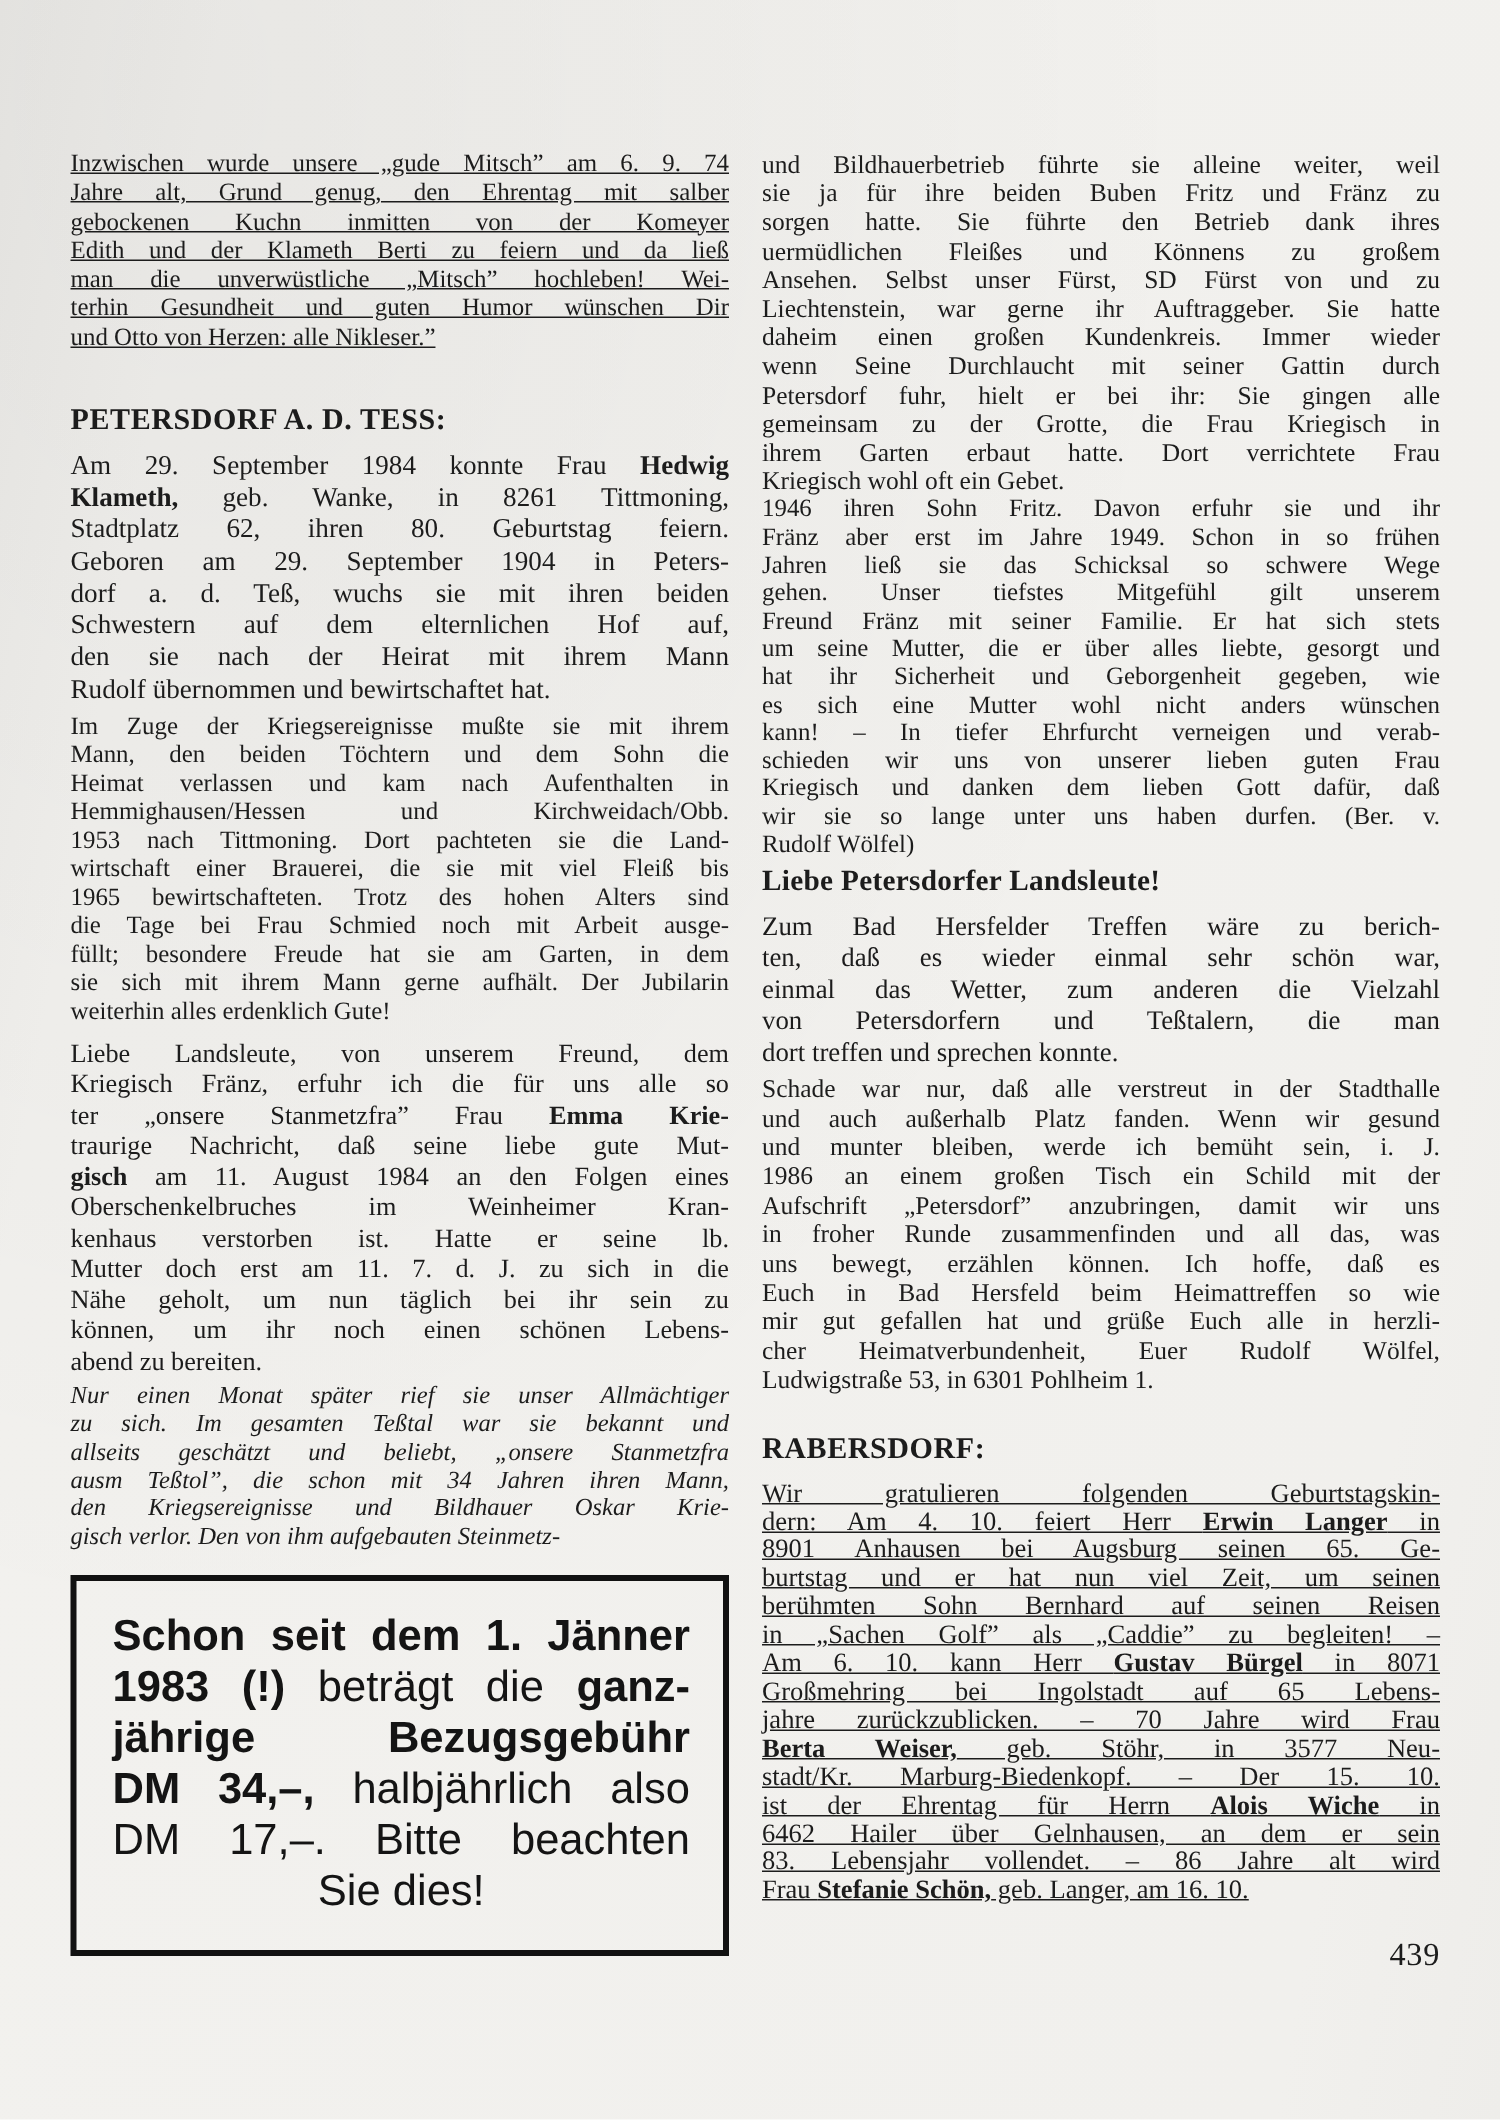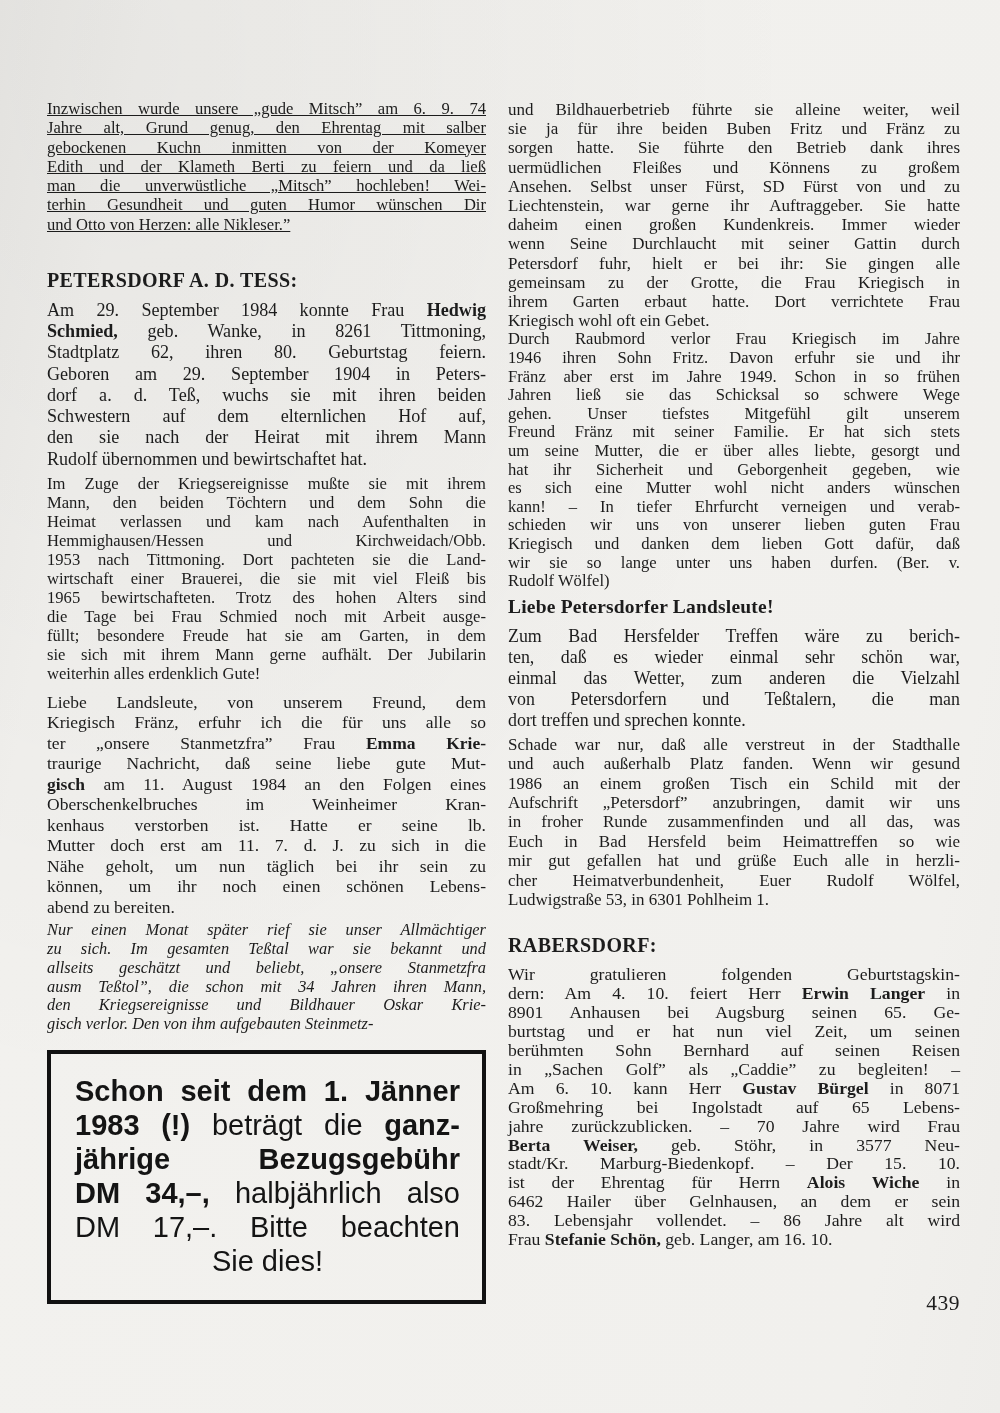--- a/index.html
+++ b/index.html
@@ -22,21 +22,21 @@
   
   .s-a{font-size:16.6px;line-height:19.3px;text-decoration:underline;}
   .s-b{font-size:18.1px;line-height:21.2px;}
   .s-c{font-size:16.6px;line-height:19.0px;}
   .s-d{font-size:17.5px;line-height:20.5px;}
   .s-e{font-size:16.4px;line-height:18.8px;font-style:italic;}
   .s-f{font-size:17.0px;line-height:19.2px;}
   .s-g{font-size:16.6px;line-height:18.6px;}
   .s-h{font-size:17.9px;line-height:21.0px;}
   .s-i{font-size:17.0px;line-height:19.4px;}
-  .s-j{font-size:17.7px;line-height:18.9px;}
+  .s-j{font-size:17.7px;line-height:18.9px;text-decoration:underline;}
   .heading{font-weight:bold;margin:0 0 8px 0;letter-spacing:0.4px;}
   .h1{font-size:20px;line-height:24px;}
   .h2{font-size:19.5px;line-height:23px;letter-spacing:0.2px;}
   .gap-xs{margin-top:4px;}
   .gap-sm{margin-top:9px;}
   .gap-lg{margin-top:24px;}
   .gap-xl{margin-top:34px;}
   b{font-weight:bold;}
   
   .notice-box{
@@ -63,21 +63,21 @@
         <div class="line">Jahre alt, Grund genug, den Ehrentag mit salber</div>
         <div class="line">gebockenen Kuchn inmitten von der Komeyer</div>
         <div class="line">Edith und der Klameth Berti zu feiern und da ließ</div>
         <div class="line">man die unverwüstliche „Mitsch” hochleben! Wei-</div>
         <div class="line">terhin Gesundheit und guten Humor wünschen Dir</div>
         <div class="line last">und Otto von Herzen: alle Nikleser.”</div>
       </div>
       <div class="heading h1 gap-xl">PETERSDORF A. D. TESS:</div>
       <div class="para s-b">
         <div class="line">Am 29. September 1984 konnte Frau <b>Hedwig</b></div>
-        <div class="line"><b>Schmied,</b> geb. Wanke, in 8261 Tittmoning,</div>
+        <div class="line"><b>Klameth,</b> geb. Wanke, in 8261 Tittmoning,</div>
         <div class="line">Stadtplatz 62, ihren 80. Geburtstag feiern.</div>
         <div class="line">Geboren am 29. September 1904 in Peters-</div>
         <div class="line">dorf a. d. Teß, wuchs sie mit ihren beiden</div>
         <div class="line">Schwestern auf dem elternlichen Hof auf,</div>
         <div class="line">den sie nach der Heirat mit ihrem Mann</div>
         <div class="line last">Rudolf übernommen und bewirtschaftet hat.</div>
       </div>
       <div class="para s-c gap-xs">
         <div class="line">Im Zuge der Kriegsereignisse mußte sie mit ihrem</div>
         <div class="line">Mann, den beiden Töchtern und dem Sohn die</div>
@@ -130,21 +130,20 @@
         <div class="line">Ansehen. Selbst unser Fürst, SD Fürst von und zu</div>
         <div class="line">Liechtenstein, war gerne ihr Auftraggeber. Sie hatte</div>
         <div class="line">daheim einen großen Kundenkreis. Immer wieder</div>
         <div class="line">wenn Seine Durchlaucht mit seiner Gattin durch</div>
         <div class="line">Petersdorf fuhr, hielt er bei ihr: Sie gingen alle</div>
         <div class="line">gemeinsam zu der Grotte, die Frau Kriegisch in</div>
         <div class="line">ihrem Garten erbaut hatte. Dort verrichtete Frau</div>
         <div class="line last">Kriegisch wohl oft ein Gebet.</div>
       </div>
       <div class="para s-g">
-        <div class="line">Durch Raubmord verlor Frau Kriegisch im Jahre</div>
         <div class="line">1946 ihren Sohn Fritz. Davon erfuhr sie und ihr</div>
         <div class="line">Fränz aber erst im Jahre 1949. Schon in so frühen</div>
         <div class="line">Jahren ließ sie das Schicksal so schwere Wege</div>
         <div class="line">gehen. Unser tiefstes Mitgefühl gilt unserem</div>
         <div class="line">Freund Fränz mit seiner Familie. Er hat sich stets</div>
         <div class="line">um seine Mutter, die er über alles liebte, gesorgt und</div>
         <div class="line">hat ihr Sicherheit und Geborgenheit gegeben, wie</div>
         <div class="line">es sich eine Mutter wohl nicht anders wünschen</div>
         <div class="line">kann! – In tiefer Ehrfurcht verneigen und verab-</div>
         <div class="line">schieden wir uns von unserer lieben guten Frau</div>
@@ -156,23 +155,25 @@
       <div class="para s-h">
         <div class="line">Zum Bad Hersfelder Treffen wäre zu berich-</div>
         <div class="line">ten, daß es wieder einmal sehr schön war,</div>
         <div class="line">einmal das Wetter, zum anderen die Vielzahl</div>
         <div class="line">von Petersdorfern und Teßtalern, die man</div>
         <div class="line last">dort treffen und sprechen konnte.</div>
       </div>
       <div class="para s-i gap-xs">
         <div class="line">Schade war nur, daß alle verstreut in der Stadthalle</div>
         <div class="line">und auch außerhalb Platz fanden. Wenn wir gesund</div>
+        <div class="line">und munter bleiben, werde ich bemüht sein, i. J.</div>
         <div class="line">1986 an einem großen Tisch ein Schild mit der</div>
         <div class="line">Aufschrift „Petersdorf” anzubringen, damit wir uns</div>
         <div class="line">in froher Runde zusammenfinden und all das, was</div>
+        <div class="line">uns bewegt, erzählen können. Ich hoffe, daß es</div>
         <div class="line">Euch in Bad Hersfeld beim Heimattreffen so wie</div>
         <div class="line">mir gut gefallen hat und grüße Euch alle in herzli-</div>
         <div class="line">cher Heimatverbundenheit, Euer Rudolf Wölfel,</div>
         <div class="line last">Ludwigstraße 53, in 6301 Pohlheim 1.</div>
       </div>
       <div class="heading h1 gap-lg">RABERSDORF:</div>
       <div class="para s-j gap-xs">
         <div class="line">Wir gratulieren folgenden Geburtstagskin-</div>
         <div class="line">dern: Am 4. 10. feiert Herr <b>Erwin Langer</b> in</div>
         <div class="line">8901 Anhausen bei Augsburg seinen 65. Ge-</div>

